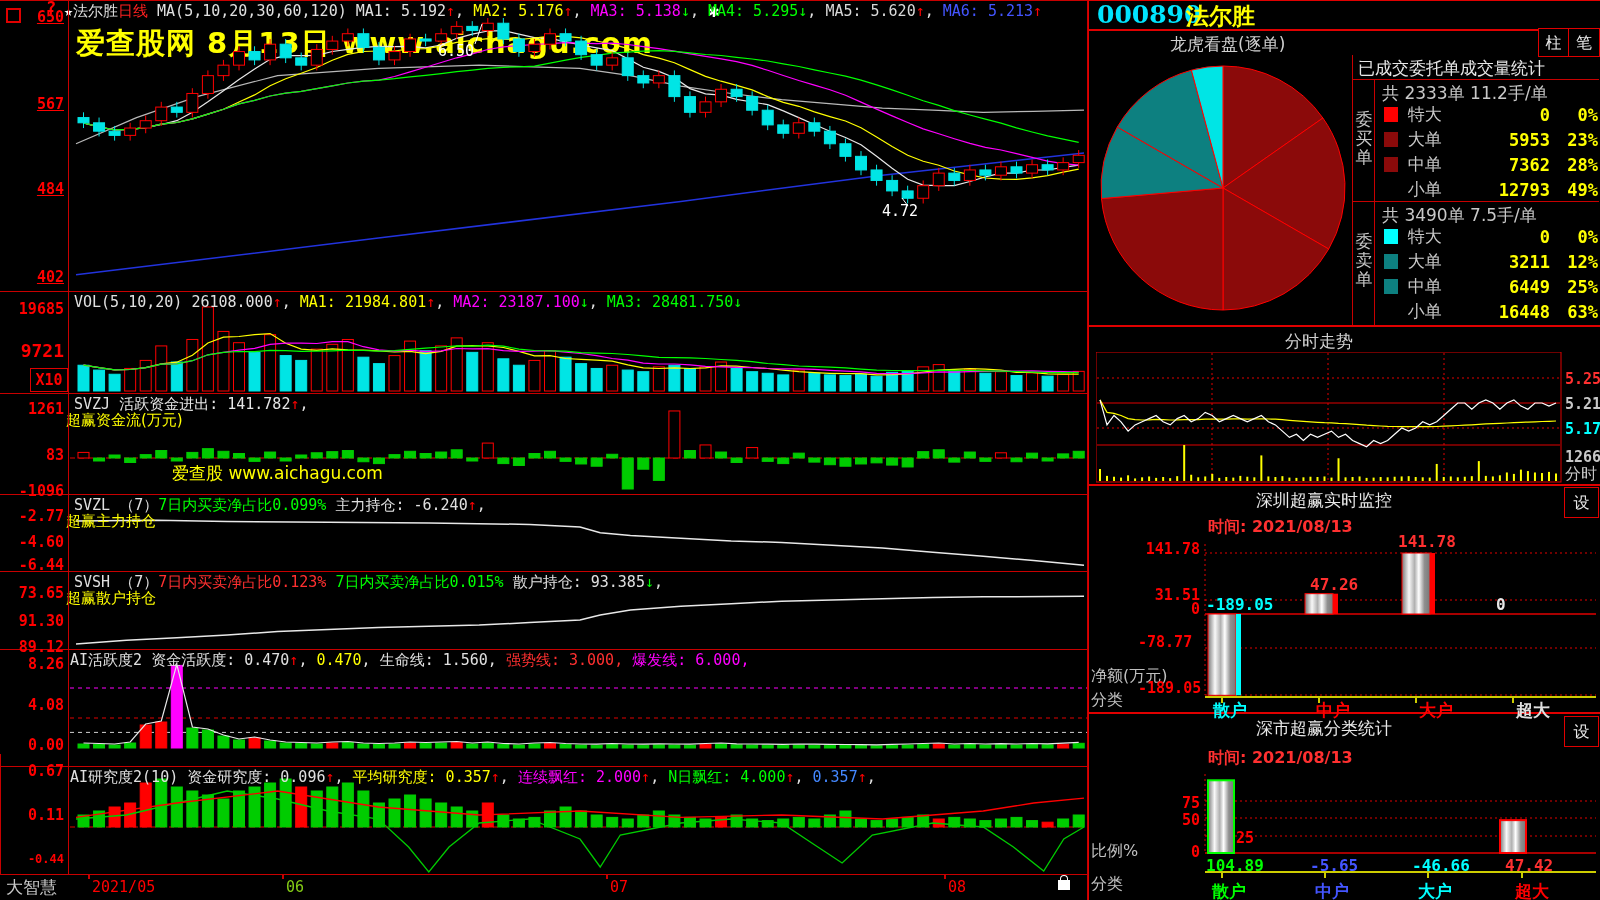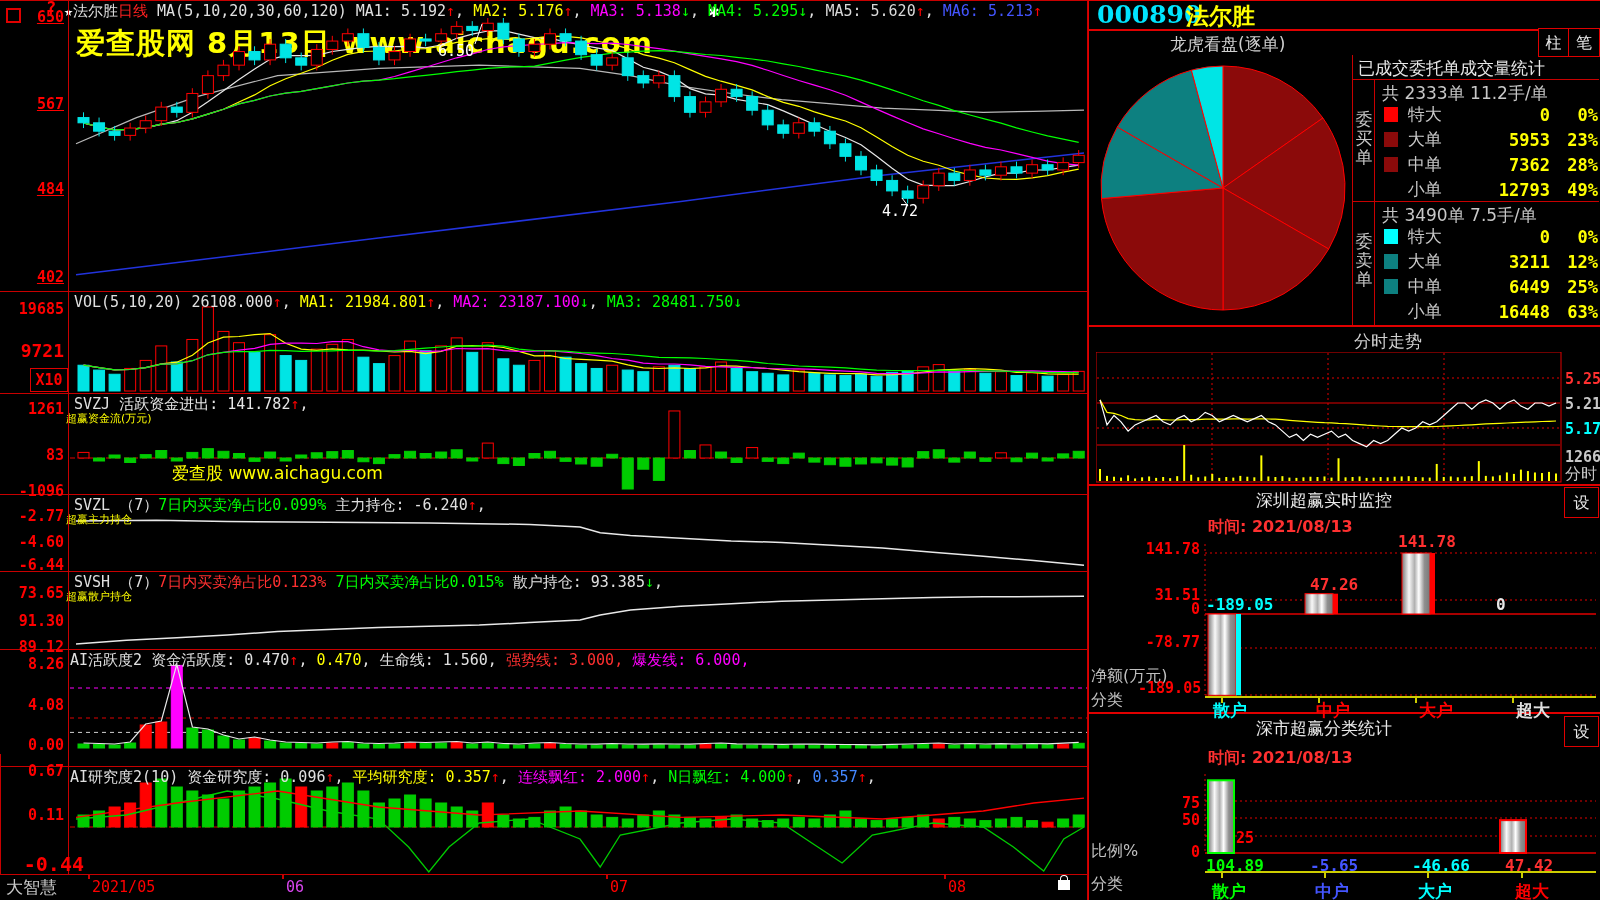--- a/index.html
+++ b/index.html
@@ -5,21 +5,21 @@
   html,body{margin:0;padding:0;background:#000;}
   #app{position:relative;width:1600px;height:900px;background:#000;overflow:hidden;
        font-family:"DejaVu Sans",sans-serif;}
   .mono{font-family:"DejaVu Sans Mono",monospace;}
   .abs{position:absolute;}
   .axlab{position:absolute;color:#ff0000;font-family:"DejaVu Sans Mono",monospace;
          font-size:15px;font-weight:bold;width:62px;text-align:right;}
   .axlab.u{text-decoration:underline;}
   .redline{position:absolute;background:#c80000;}
   .panelhdr{position:absolute;font-size:15px;white-space:nowrap;font-family:"DejaVu Sans Mono",monospace;}
-  .sub{position:absolute;color:#ffff00;font-size:11px;white-space:nowrap;}
+  .sub{position:absolute;color:#ffff00;font-size:15px;white-space:nowrap;}
   .wm-big{position:absolute;left:76px;top:24px;color:#ffff00;font-size:29px;font-weight:bold;
           letter-spacing:1px;white-space:nowrap;}
   .wm-small{position:absolute;left:172px;top:462px;color:#ffff00;font-size:17px;white-space:nowrap;}
   .rtitle{position:absolute;color:#d0d0d0;font-size:17px;white-space:nowrap;}
   .rbtn{position:absolute;border:1px solid #e00000;color:#e8e8e8;font-size:16px;
         text-align:center;background:#000;cursor:pointer;}
   .timelab{position:absolute;color:#ff0000;font-size:15px;font-family:"DejaVu Sans Mono",monospace;}
   .statrow{display:flex;align-items:center;height:25px;}
   .statrow .sw{width:15px;height:15px;margin-left:8px;margin-right:10px;}
   .statrow .nm{color:#c8c8c8;font-size:17px;width:62px;}
@@ -588,21 +588,21 @@
       </div>
       <div class="statrow">
         <span class="sw"></span>
         <span class="nm">小单</span>
         <span class="val">16448</span>
         <span class="pct">63%</span>
       </div>
     </div>
 
   <div class="abs" style="left:1088px;top:325px;width:511px;height:159px;border:1px solid #e00000;"></div>
-  <div class="rtitle" style="left:1354px;top:330px;text-align:right;">分时走势</div>
+  <div class="rtitle" style="left:1285px;top:330px;text-align:right;">分时走势</div>
   <svg id="svg-intraday" style="left:1096px;top:352px;" width="466" height="131">
       <rect x="0" y="0" width="465" height="130" fill="none" stroke="#e00000"></rect>
       <line x1="1" y1="26" x2="464" y2="26" stroke="#e00000" stroke-dasharray="2,3"></line>
       <line x1="1" y1="76" x2="464" y2="76" stroke="#e00000" stroke-dasharray="2,3"></line>
       <line x1="1" y1="51" x2="464" y2="51" stroke="#e00000" stroke-width="1"></line>
       <line x1="116" y1="1" x2="116" y2="129" stroke="#e00000" stroke-dasharray="2,3"></line>
       <line x1="232" y1="1" x2="232" y2="129" stroke="#e00000" stroke-dasharray="2,3"></line>
       <line x1="348" y1="1" x2="348" y2="129" stroke="#e00000" stroke-dasharray="2,3"></line>
       <line x1="1" y1="93" x2="464" y2="93" stroke="#e00000"></line>
       <polyline points="4.0,47.9 11.0,60.4 18.0,61.4 25.0,63.5 32.1,66.6 39.1,67.7 46.1,68.0 53.1,67.8 60.1,67.3 67.1,67.6 74.2,68.0 81.2,67.9 88.2,67.6 95.2,67.7 102.2,67.7 109.2,67.2 116.2,67.0 123.3,67.1 130.3,67.1 137.3,66.9 144.3,66.9 151.3,67.1 158.3,67.0 165.4,66.9 172.4,67.0 179.4,67.2 186.4,67.7 193.4,68.3 200.4,68.8 207.4,69.4 214.5,69.9 221.5,70.3 228.5,70.7 235.5,70.9 242.5,71.4 249.5,71.7 256.6,72.1 263.6,72.6 270.6,73.2 277.6,73.6 284.6,74.0 291.6,74.4 298.6,74.5 305.7,74.6 312.7,74.7 319.7,74.7 326.7,74.6 333.7,74.6 340.7,74.5 347.8,74.2 354.8,73.9 361.8,73.5 368.8,73.1 375.8,72.8 382.8,72.4 389.8,71.9 396.9,71.6 403.9,71.3 410.9,71.0 417.9,70.6 424.9,70.3 431.9,70.1 439.0,69.8 446.0,69.5 453.0,69.3 460.0,69.0" fill="none" stroke="#ffff00" stroke-width="1.2"></polyline>
@@ -753,33 +753,33 @@
     <div class="axlab" style="left: 2px; top: 533px; color: rgb(255, 0, 0); font-size: 15px;">-4.60</div>
     <div class="axlab" style="left: 2px; top: 556px; color: rgb(255, 0, 0); font-size: 15px;">-6.44</div>
     <div class="axlab" style="left: 2px; top: 584px; color: rgb(255, 0, 0); font-size: 15px;">73.65</div>
     <div class="axlab" style="left: 2px; top: 612px; color: rgb(255, 0, 0); font-size: 15px;">91.30</div>
     <div class="axlab" style="left: 2px; top: 638px; color: rgb(255, 0, 0); font-size: 15px;">89.12</div>
     <div class="axlab" style="left: 2px; top: 655px; color: rgb(255, 0, 0); font-size: 15px;">8.26</div>
     <div class="axlab" style="left: 2px; top: 696px; color: rgb(255, 0, 0); font-size: 15px;">4.08</div>
     <div class="axlab" style="left: 2px; top: 736px; color: rgb(255, 0, 0); font-size: 15px;">0.00</div>
     <div class="axlab" style="left: 2px; top: 762px; color: rgb(255, 0, 0); font-size: 15px;">0.67</div>
     <div class="axlab" style="left: 2px; top: 806px; color: rgb(255, 0, 0); font-size: 15px;">0.11</div>
-    <div class="axlab" style="left: 2px; top: 852px; color: rgb(255, 0, 0); font-size: 20px; padding-left: 20px;">-0.44</div>
+    <div class="axlab" style="left: 2px; top: 852px; color: rgb(255, 0, 0); font-size: 12px;">-0.44</div>
     <div class="timelab" style="left: 92px; top: 878px; color: rgb(255, 0, 0); font-size: 15px;">2021/05</div>
     <div class="redline" style="left: 88px; top: 874px; width: 2px; height: 5px;"></div>
-    <div class="timelab" style="left: 286px; top: 878px; color: #d946ef; font-size: 15px; text-align: center;">06</div>
+    <div class="timelab" style="left: 286px; top: 878px; color: #84cc16; font-size: 15px; text-align: center;">06</div>
     <div class="redline" style="left: 282px; top: 874px; width: 2px; height: 5px;"></div>
     <div class="timelab" style="left: 610px; top: 878px; color: rgb(255, 0, 0); font-size: 15px;">07</div>
     <div class="redline" style="left: 606px; top: 874px; width: 2px; height: 5px;"></div>
     <div class="timelab" style="left: 948px; top: 878px; color: rgb(255, 0, 0); font-size: 15px;">08</div>
     <div class="redline" style="left: 944px; top: 874px; width: 2px; height: 5px;"></div>
     <div class="blab" style="left: 1138px; top: 540px; color: rgb(255, 0, 0); font-size: 15px; width: 62px; text-align: right;">141.78</div>
     <div class="blab" style="left: 1138px; top: 586px; color: rgb(255, 0, 0); font-size: 15px; width: 62px; text-align: right;">31.51</div>
     <div class="blab" style="left: 1138px; top: 600px; color: rgb(255, 0, 0); font-size: 15px; width: 62px; text-align: right;">0</div>
-    <div class="blab" style="left: 1138px; top: 633px; color: rgb(255, 0, 0); font-size: 15px; width: 62px; text-align: right;">-78.77</div>
+    <div class="blab" style="left: 1138px; top: 633px; color: rgb(255, 0, 0); font-size: 15px; width: 62px; text-align: left;">-78.77</div>
     <div class="blab" style="left: 1138px; top: 679px; color: rgb(255, 0, 0); font-size: 15px; width: 62px; text-align: right;">-189.05</div>
     <div class="blab" style="left: 1206px; top: 595px; color: rgb(0, 255, 255); font-size: 16px;">-189.05</div>
     <div class="catlab" style="left: 1213px; top: 699px; color: rgb(0, 255, 255); font-size: 17px;">散户</div>
     <div class="blab" style="left: 1310px; top: 575px; color: rgb(255, 48, 48); font-size: 16px;">47.26</div>
     <div class="catlab" style="left: 1316px; top: 699px; color: rgb(255, 0, 0); font-size: 17px;">中户</div>
     <div class="blab" style="left: 1398px; top: 532px; color: rgb(255, 48, 48); font-size: 16px;">141.78</div>
     <div class="catlab" style="left: 1419px; top: 699px; color: rgb(255, 0, 0); font-size: 17px;">大户</div>
     <div class="blab" style="left: 1496px; top: 595px; color: rgb(232, 232, 232); font-size: 16px;">0</div>
     <div class="catlab" style="left: 1516px; top: 699px; color: rgb(224, 224, 224); font-size: 17px;">超大</div>
     <div class="blab" style="left: 1158px; top: 794px; color: rgb(255, 0, 0); font-size: 15px; width: 42px; text-align: right;">75</div>

